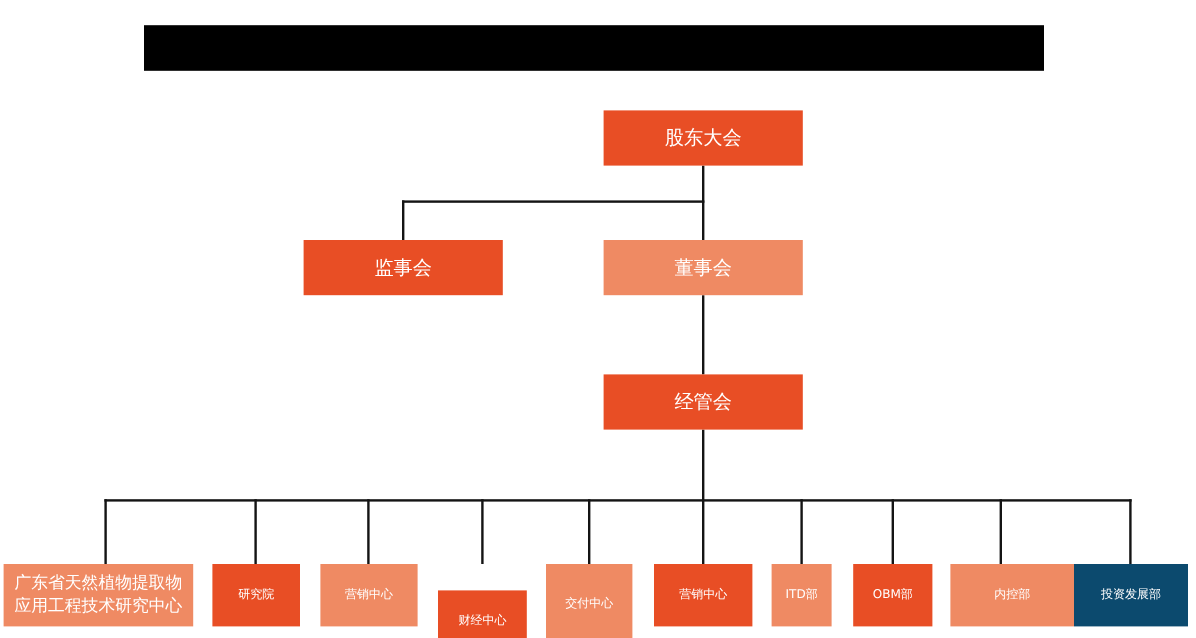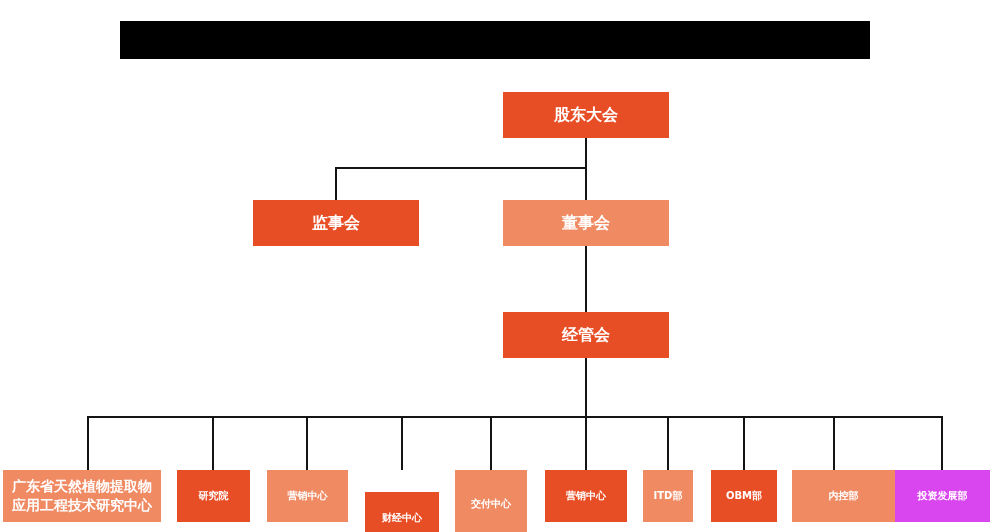--- a/index.html
+++ b/index.html
@@ -22,21 +22,21 @@
     width: 750px;
     height: 38px;
   }
   .node {
     position: absolute;
     display: flex;
     align-items: center;
     justify-content: center;
     text-align: center;
     color: #ffffff;
-    font-weight: bold;
+    font-weight: normal;
     font-size: 16px;
     line-height: 1.25;
     box-sizing: border-box;
   }
   .node.dept {
     font-size: 10px;
     padding: 2px 3px;
   }
   .node.dept-long {
     font-size: 14px;
@@ -81,15 +81,15 @@
 
   <div class="node dept dept-long" style="left: 3px; top: 470px; width: 158px; height: 52px; background-color: rgb(239, 138, 99);">广东省天然植物提取物应用工程技术研究中心</div>
   <div class="node dept" style="left: 177px; top: 470px; width: 73px; height: 52px; background-color: rgb(232, 78, 37);">研究院</div>
   <div class="node dept" style="left: 267px; top: 470px; width: 81px; height: 52px; background-color: rgb(239, 138, 99); text-align: center;">营销中心</div>
   <div class="node dept" style="left: 365px; top: 492px; width: 74px; height: 52px; background-color: rgb(232, 78, 37);">财经中心</div>
   <div class="node dept" style="left: 455px; top: 470px; width: 72px; height: 68px; background-color: rgb(239, 138, 99);">交付中心</div>
   <div class="node dept" style="left: 545px; top: 470px; width: 82px; height: 52px; background-color: rgb(232, 78, 37);">营销中心</div>
   <div class="node dept" style="left: 643px; top: 470px; width: 50px; height: 52px; background-color: rgb(239, 138, 99);">ITD部</div>
   <div class="node dept" style="left: 711px; top: 470px; width: 66px; height: 52px; background-color: rgb(232, 78, 37); text-align: center;">OBM部</div>
   <div class="node dept" style="left: 792px; top: 470px; width: 103px; height: 52px; background-color: rgb(239, 138, 99);">内控部</div>
-  <div class="node dept" style="left: 895px; top: 470px; width: 95px; height: 52px; background-color: #d946ef;">投资发展部</div>
+  <div class="node dept" style="left: 895px; top: 470px; width: 95px; height: 52px; background-color: #0c4a6e;">投资发展部</div>
 
 </div>
 
 </body></html>

